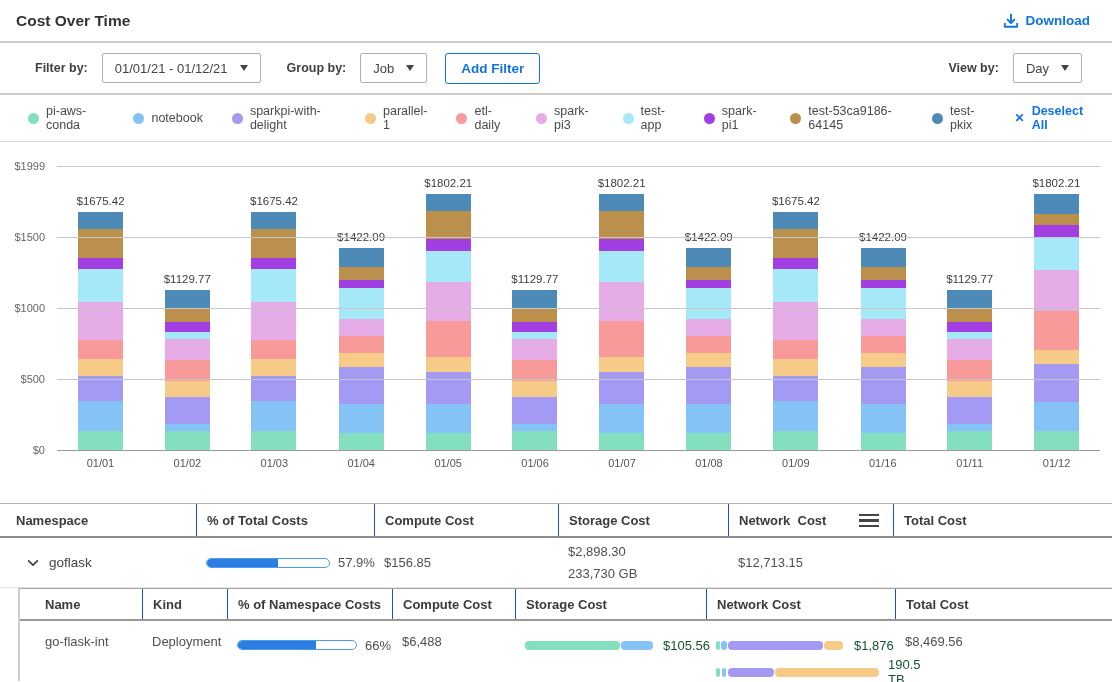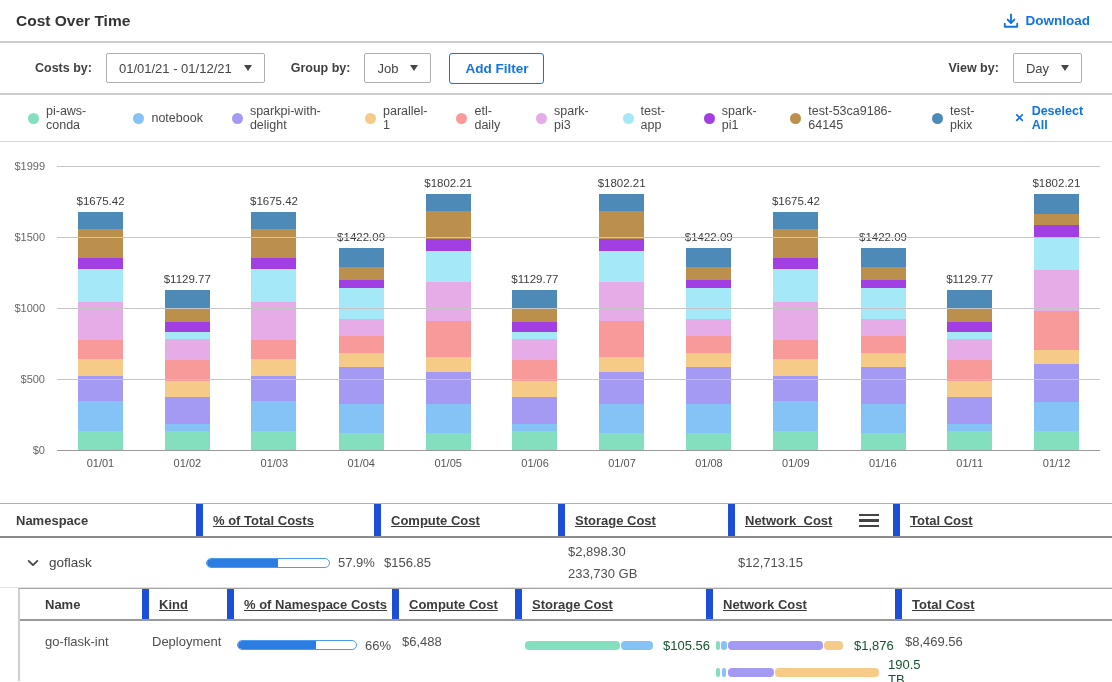--- a/index.html
+++ b/index.html
@@ -46,21 +46,21 @@
   .bar-stack { width:45px; display:flex; flex-direction:column-reverse; }
   .chart-xlabels { position:absolute; left:57px; right:12px; top:315px;
     display:flex; }
   .xlabel { flex:1; text-align:center; font-size:11px; color:#555; }
   
   .cost-table { margin-top:23px; border-top:1px solid #b2b2b2; }
   .grid-outer { display:grid; grid-template-columns:196px 178px 184px 170px 165px 1fr; }
   .grid-sub { display:grid; grid-template-columns:122px 85px 165px 123px 191px 189px 1fr; }
   .th { font-size:13px; font-weight:bold; color:#3b3b3b; padding:9px 6px 8px 10px;
     white-space:pre; position:relative; display:flex; align-items:center; gap:8px; }
-  .th + .th { border-left:7px solid #1d4ed8;text-decoration:underline; }
+  .th + .th { border-left:1px solid #1d4ed8; }
   .head-row { border-bottom:2px solid #8b8b8b; }
   .td { font-size:13px; color:#4f4f4f; display:flex; align-items:center;
     padding-left:10px; }
   .outer-row { height:50px; border-bottom:1px solid #e2e2e2; }
   .ns-cell { padding-left:26px; gap:9px; font-size:13.5px; color:#444; cursor:pointer; }
   .pill { position:relative; width:124px; height:10px; border:1px solid #4d9bf0;
     border-radius:5px; background:#fff; overflow:hidden; flex:0 0 auto; }
   .pill-fill { position:absolute; left:0; top:0; bottom:0; background:#2b7de1;
     border-radius:5px 0 0 5px; }
   .pct-lbl { margin-left:8px; }
@@ -94,21 +94,21 @@
         <path d="M8 1.5v8"></path>
           <path d="M4.6 6.6 8 10l3.4-3.4"></path>
           <path d="M1.8 10.8v3h12.4v-3"></path>
       </svg>
     </span>
     <span>Download</span>
   </div>
 </div>
 
 <div class="toolbar">
-  <span class="lbl">Costs by:</span>
+  <span class="lbl">Filter by:</span>
   <div class="select" style="min-width:148px">
     <span>01/01/21 - 01/12/21</span>
     <span class="caret" style="margin-left:auto"></span>
   </div>
   <span class="lbl" style="margin-left:12px">Group by:</span>
   <div class="select">
     <span>Job</span>
     <span class="caret"></span>
   </div>
   <button class="btn-add">Add Filter</button>

